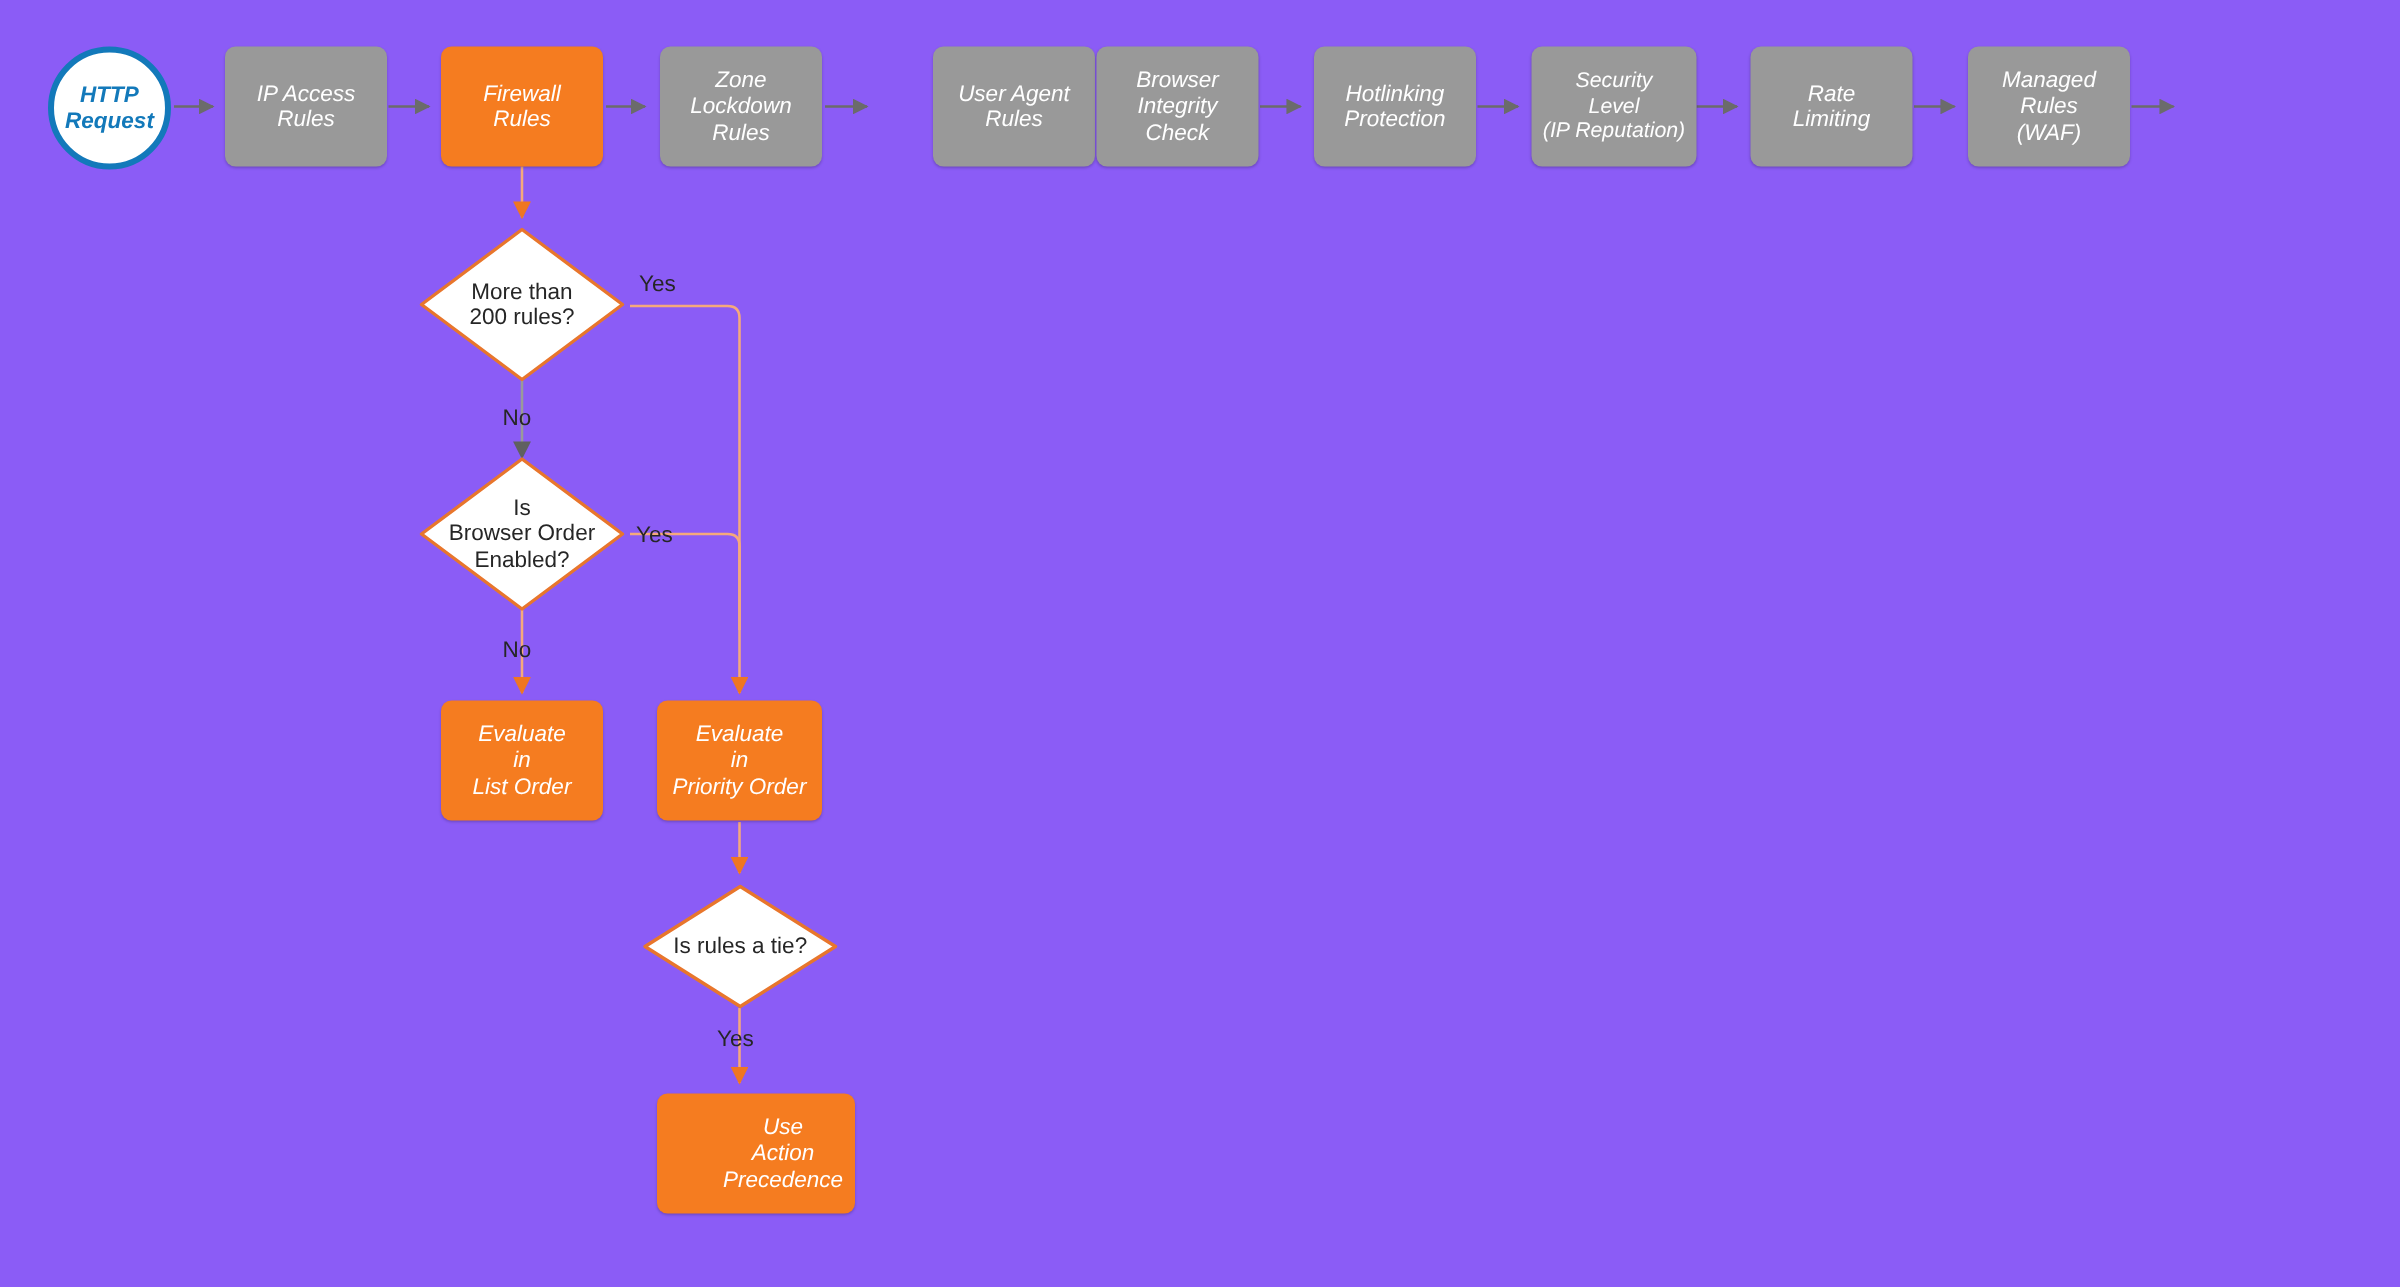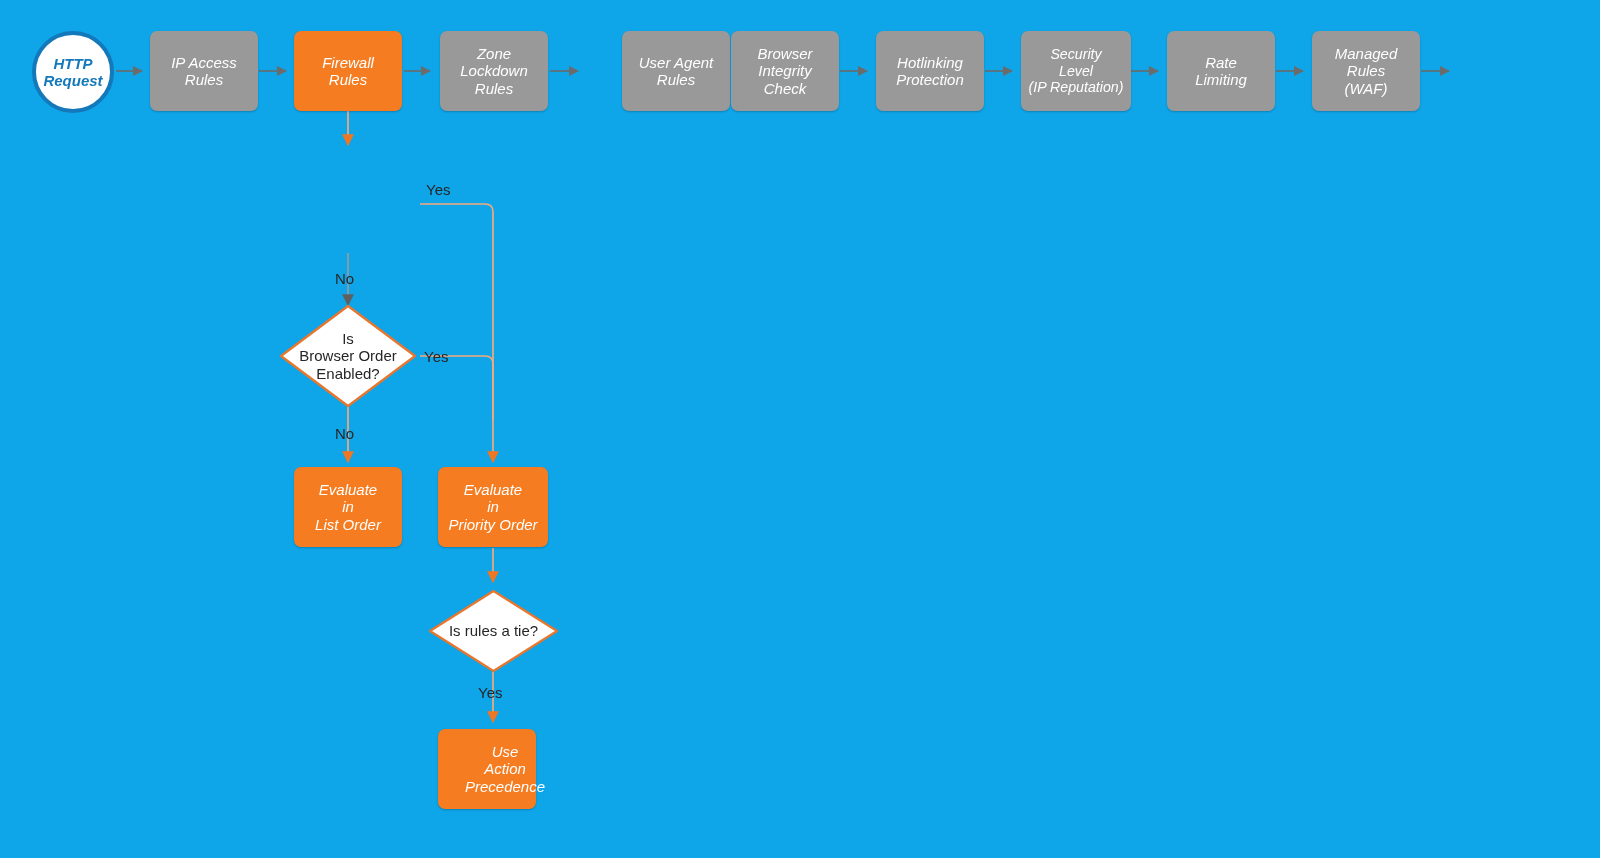--- a/index.html
+++ b/index.html
@@ -7,21 +7,21 @@
     padding: 0;
     background: #ffffff;
   }
   body {
     font-family: "Liberation Sans", sans-serif;
   }
   #canvas {
     position: relative;
     width: 1600px;
     height: 858px;
-    background: #0ea5e9;
+    background: #8b5cf6;
     overflow: hidden;
   }
   #edges {
     position: absolute;
     left: 0;
     top: 0;
     width: 1600px;
     height: 858px;
     pointer-events: none;
   }
@@ -214,20 +214,27 @@
 Limiting</span>
   </div>
 
   <div class="node box gray" style="left:1312px; top:31px; width:108px; height:80px;">
     <span class="lbl">Managed
 Rules
 (WAF)</span>
   </div>
 
 
+  <div class="node diamond" style="left:278px; top:150px; width:140px; height:106px;">
+    <svg class="dshape" viewBox="0 0 140 106" preserveAspectRatio="none" xmlns="http://www.w3.org/2000/svg">
+      <polygon points="70,3 137,53 70,103 3,53" fill="#ffffff" stroke="#e8762c" stroke-width="2.2" stroke-linejoin="round"></polygon>
+    </svg>
+    <span class="lbl">More than
+200 rules?</span>
+  </div>
 
   <div class="node diamond" style="left:278px; top:303px; width:140px; height:106px;">
     <svg class="dshape" viewBox="0 0 140 106" preserveAspectRatio="none" xmlns="http://www.w3.org/2000/svg">
       <polygon points="70,3 137,53 70,103 3,53" fill="#ffffff" stroke="#e8762c" stroke-width="2.2" stroke-linejoin="round"></polygon>
     </svg>
     <span class="lbl">Is
 Browser Order
 Enabled?</span>
   </div>
 
@@ -243,21 +250,21 @@
 in
 List Order</span>
   </div>
 
   <div class="node box orange" style="left:438px; top:467px; width:110px; height:80px;">
     <span class="lbl">Evaluate
 in
 Priority Order</span>
   </div>
 
-  <div class="node box orange" style="left:438px; top:729px; width:98px; height:80px;padding-left:36px;">
+  <div class="node box orange" style="left:438px; top:729px; width:132px; height:80px;padding-left:36px;">
     <span class="lbl">Use
 Action
 Precedence</span>
   </div>
 
   <div class="edge-label" style="left:426px; top:181px;">Yes</div>
 
   <div class="edge-label" style="left:335px; top:270px;">No</div>
 
   <div class="edge-label" style="left:424px; top:348px;">Yes</div>

